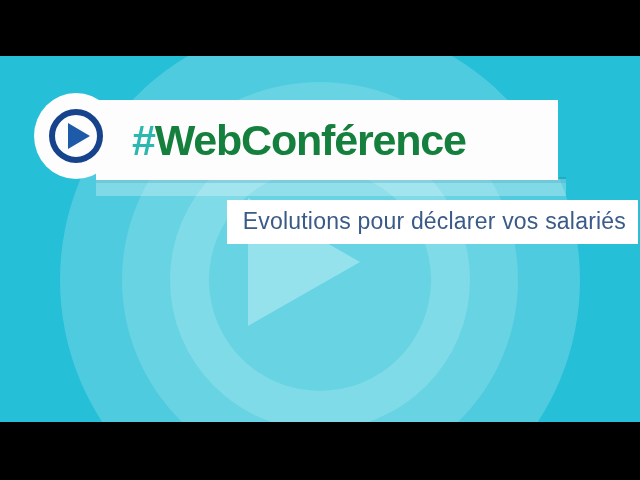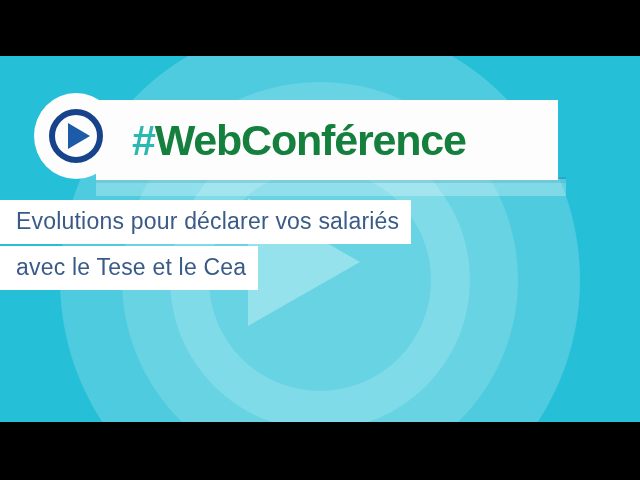--- a/index.html
+++ b/index.html
@@ -169,21 +169,21 @@
 
   
   #subtitle {
     position: absolute;
     left: 0;
     top: 144px;
     width: 640px;
     z-index: 30;
     display: flex;
     flex-direction: column;
-    align-items: flex-start;
+    align-items: flex-end;
   }
   .sub-line {
     background: #ffffff;
     color: #3a5a87;
     font-size: 23px;
     line-height: 1;
     padding: 10px 12px 11px 16px;
     white-space: nowrap;
     letter-spacing: 0.2px;
     box-sizing: border-box;
@@ -218,20 +218,19 @@
       <div class="play-badge">
         <div class="play-ring">
           <div class="play-tri"></div>
         </div>
       </div>
 
     </div>
 
     <div id="subtitle">
       <div class="sub-line sub-line-1">Evolutions pour déclarer vos salariés</div>
-      <div class="sub-line sub-line-2">avec le Tese et le Cea</div>
     </div>
 
   </div>
 
   <div class="letterbox bottom"></div>
 
 </div>
 
 </body></html>

